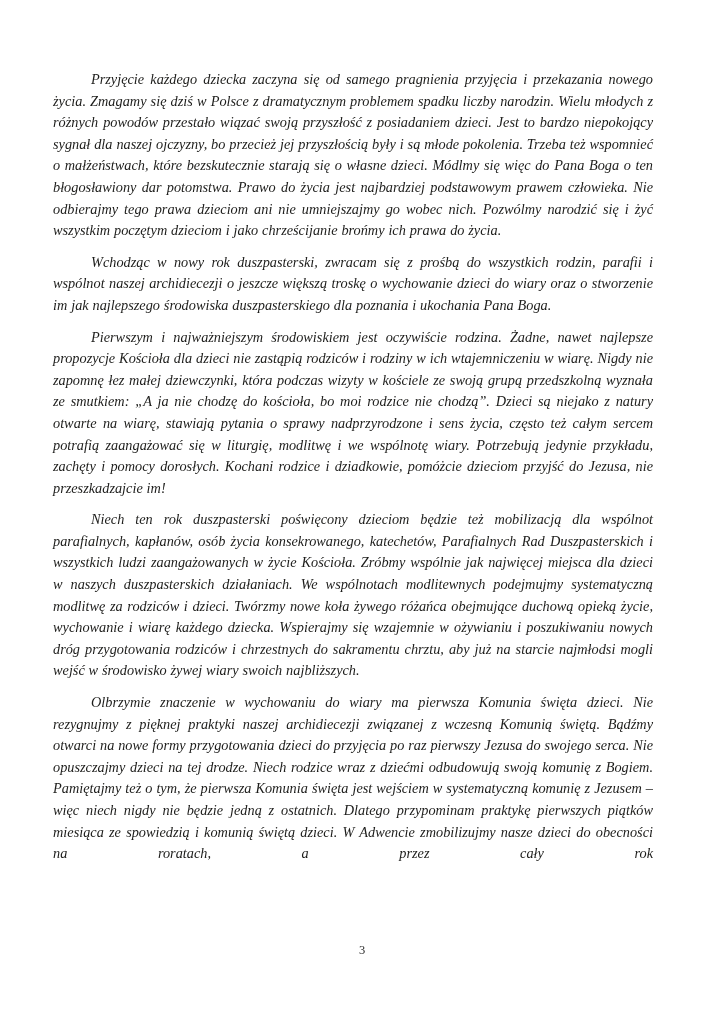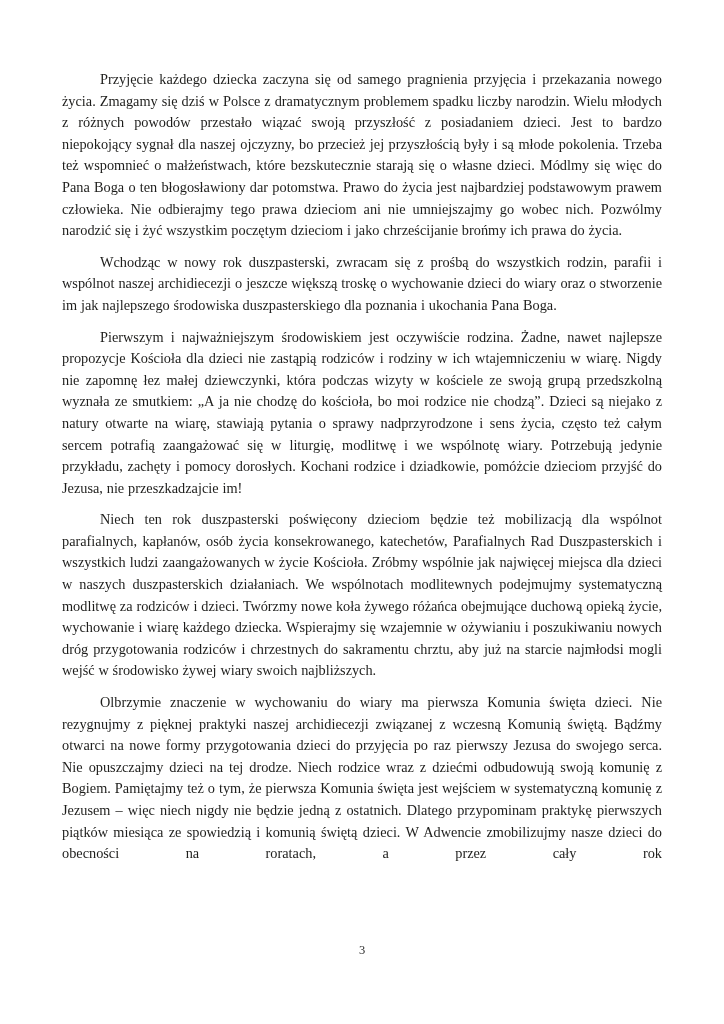--- a/index.html
+++ b/index.html
@@ -12,23 +12,24 @@
     width: 724px;
     height: 1024px;
     margin: 0 auto;
     background: #ffffff;
     font-family: "Liberation Serif", "DejaVu Serif", serif;
     color: #1d1d1b;
     overflow: hidden;
   }
   .content {
     position: absolute;
-    left: 62px;
+    left: 53px;
     top: 69px;
     width: 600px;
+    font-style: italic;
   }
   p.para {
     margin: 0 0 10px 0;
     font-size: 14.3px;
     line-height: 21.6px;
     text-align: justify;
     text-indent: 38px;
     word-spacing: 0.02em;
   }
   p.para:last-child {

